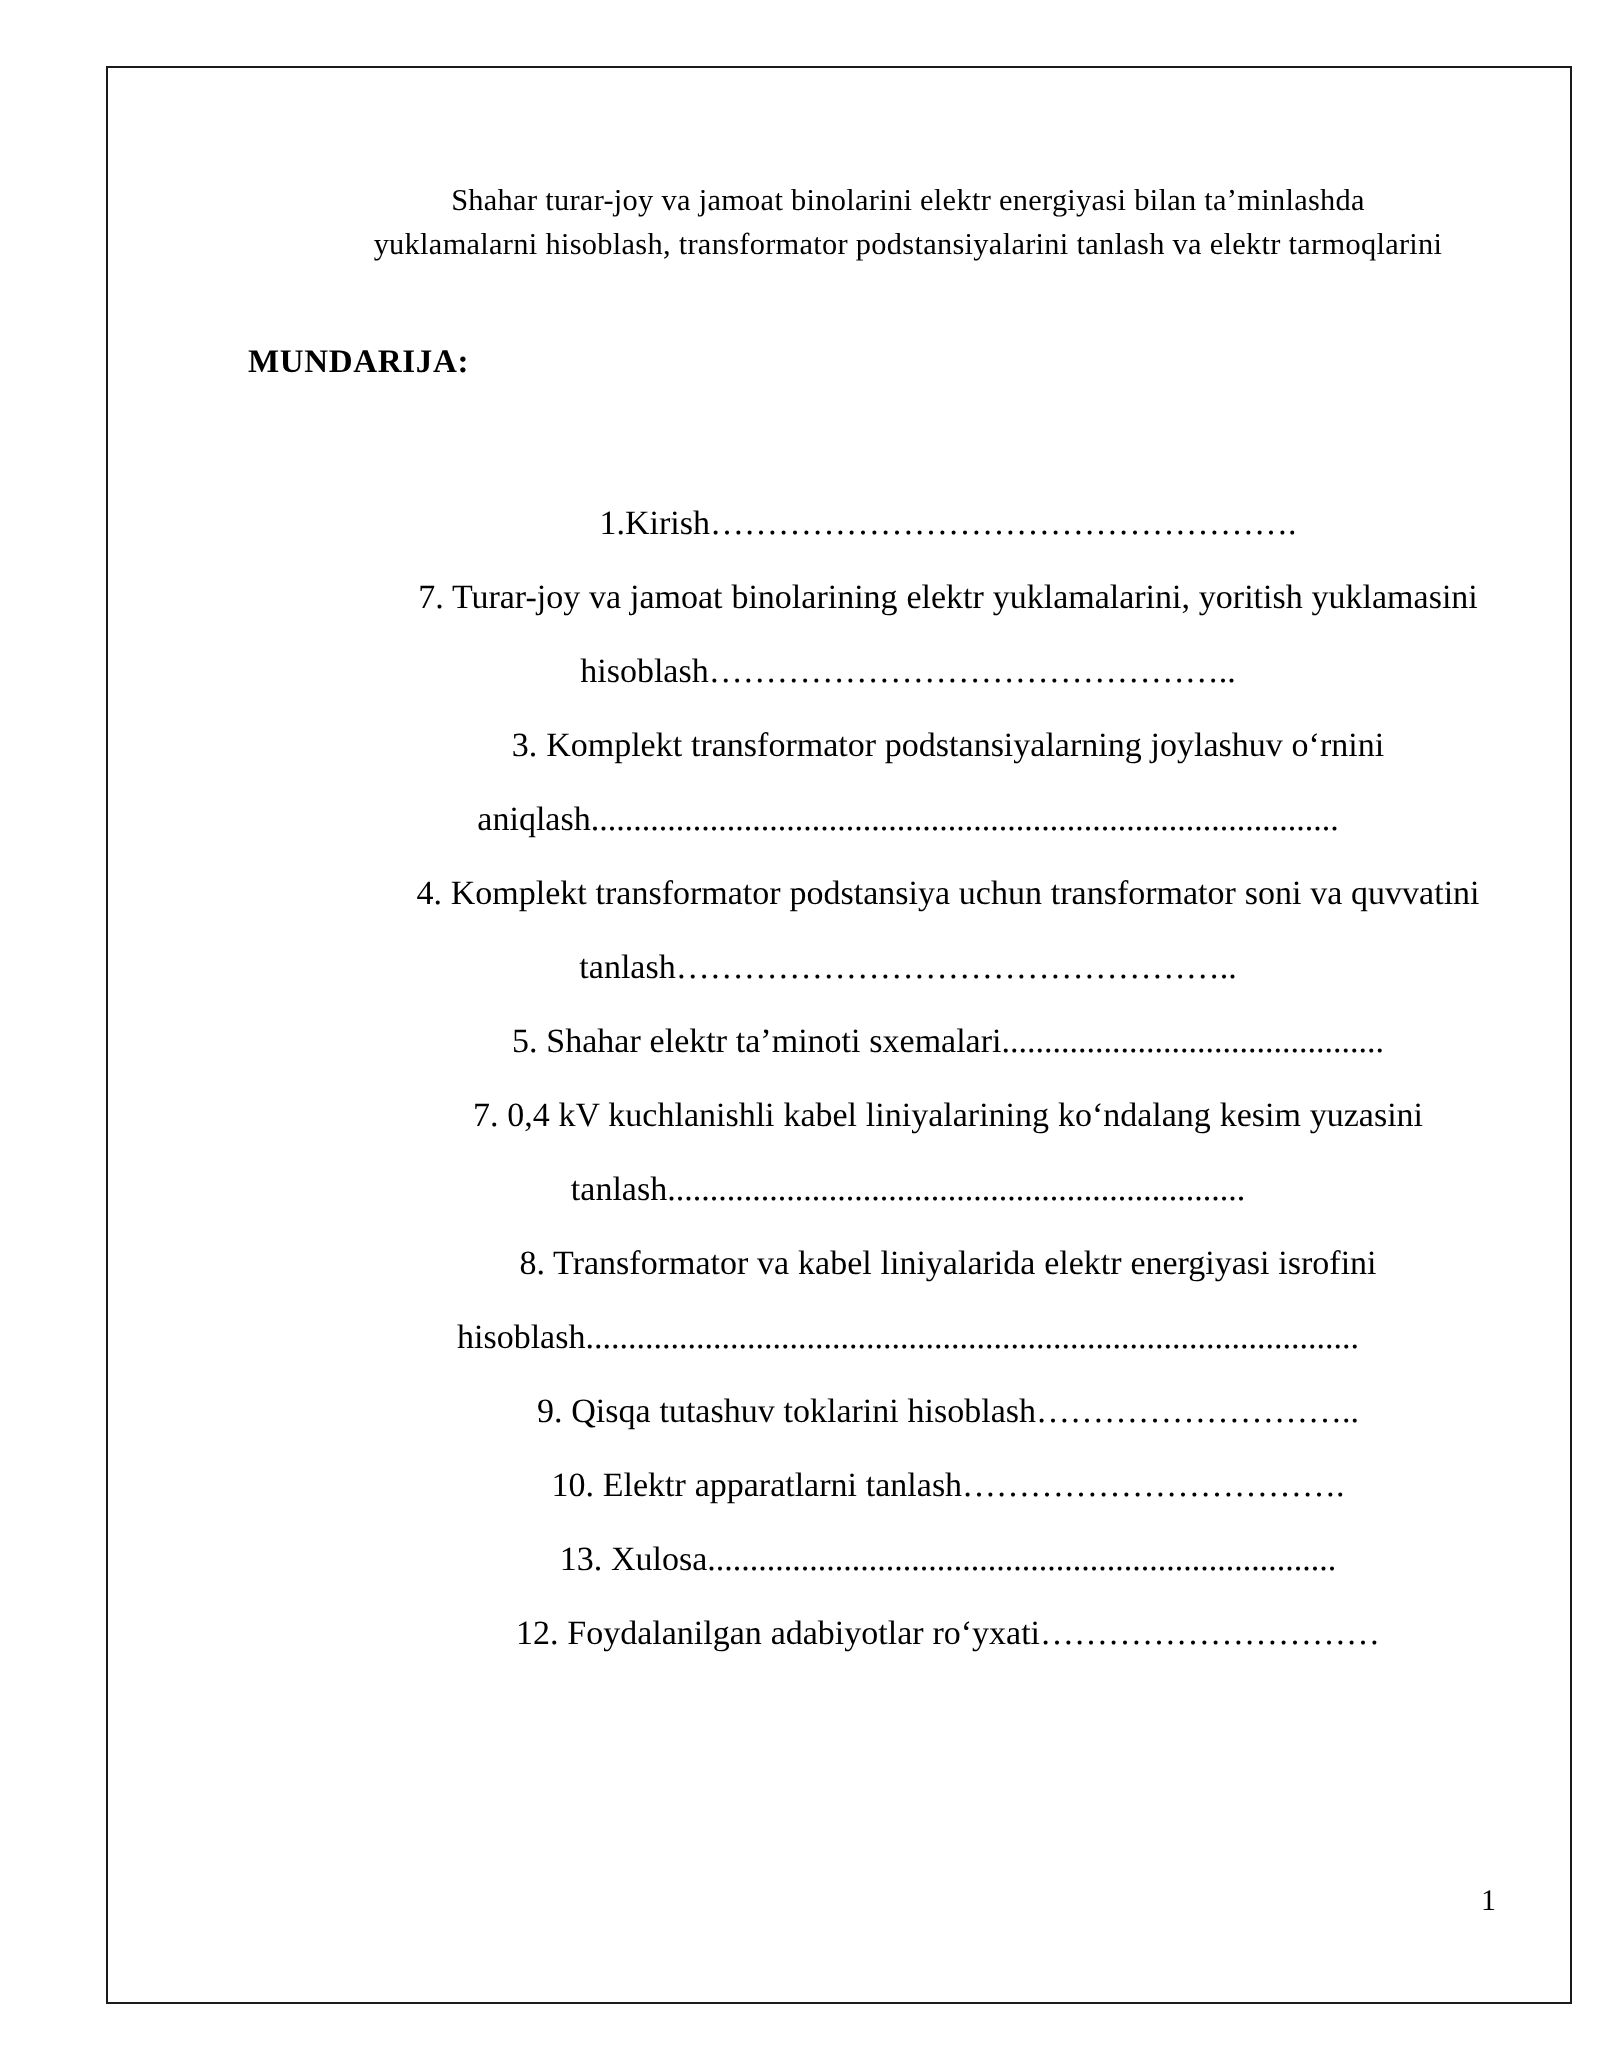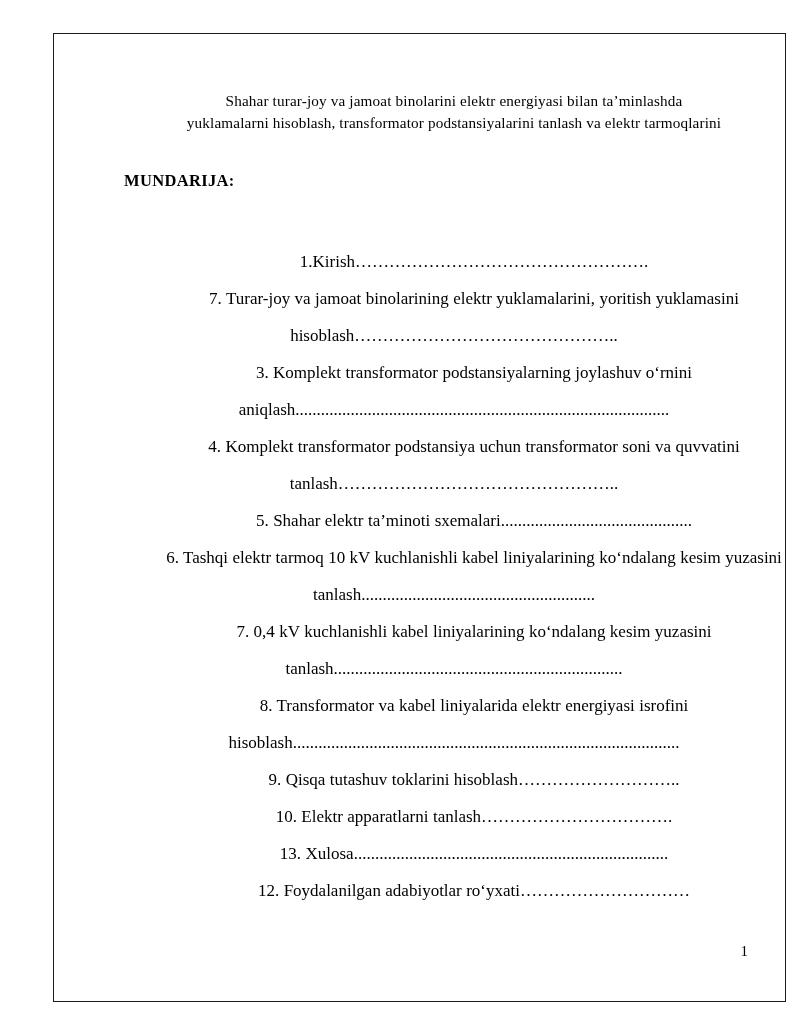--- a/index.html
+++ b/index.html
@@ -104,21 +104,20 @@
       </div>
 
       <div class="toc-heading">MUNDARIJA:</div>
 
       <div class="toc-list">
         <p class="toc-entry">1.Kirish…………………………………………….</p>
         <p class="toc-entry">7. Turar-joy va jamoat binolarining elektr yuklamalarini, yoritish yuklamasini hisoblash………………………………………..</p>
         <p class="toc-entry">3. Komplekt transformator podstansiyalarning joylashuv oʻrnini aniqlash........................................................................................</p>
         <p class="toc-entry">4. Komplekt transformator podstansiya uchun transformator soni va quvvatini tanlash…………………………………………..</p>
         <p class="toc-entry">5. Shahar elektr ta’minoti sxemalari.............................................</p>
-        <p class="toc-entry">6. Tashqi elektr tarmoq 10 kV kuchlanishli kabel liniyalarining koʻndalang kesim yuzasini tanlash.......................................................</p>
         <p class="toc-entry">7. 0,4 kV kuchlanishli kabel liniyalarining koʻndalang kesim yuzasini tanlash....................................................................</p>
         <p class="toc-entry">8. Transformator va kabel liniyalarida elektr energiyasi isrofini hisoblash...........................................................................................</p>
         <p class="toc-entry">9. Qisqa tutashuv toklarini hisoblash………………………..</p>
         <p class="toc-entry">10. Elektr apparatlarni tanlash…………………………….</p>
         <p class="toc-entry">13. Xulosa..........................................................................</p>
         <p class="toc-entry">12. Foydalanilgan adabiyotlar roʻyxati…………………………</p>
       </div>
 
     </div>
 

